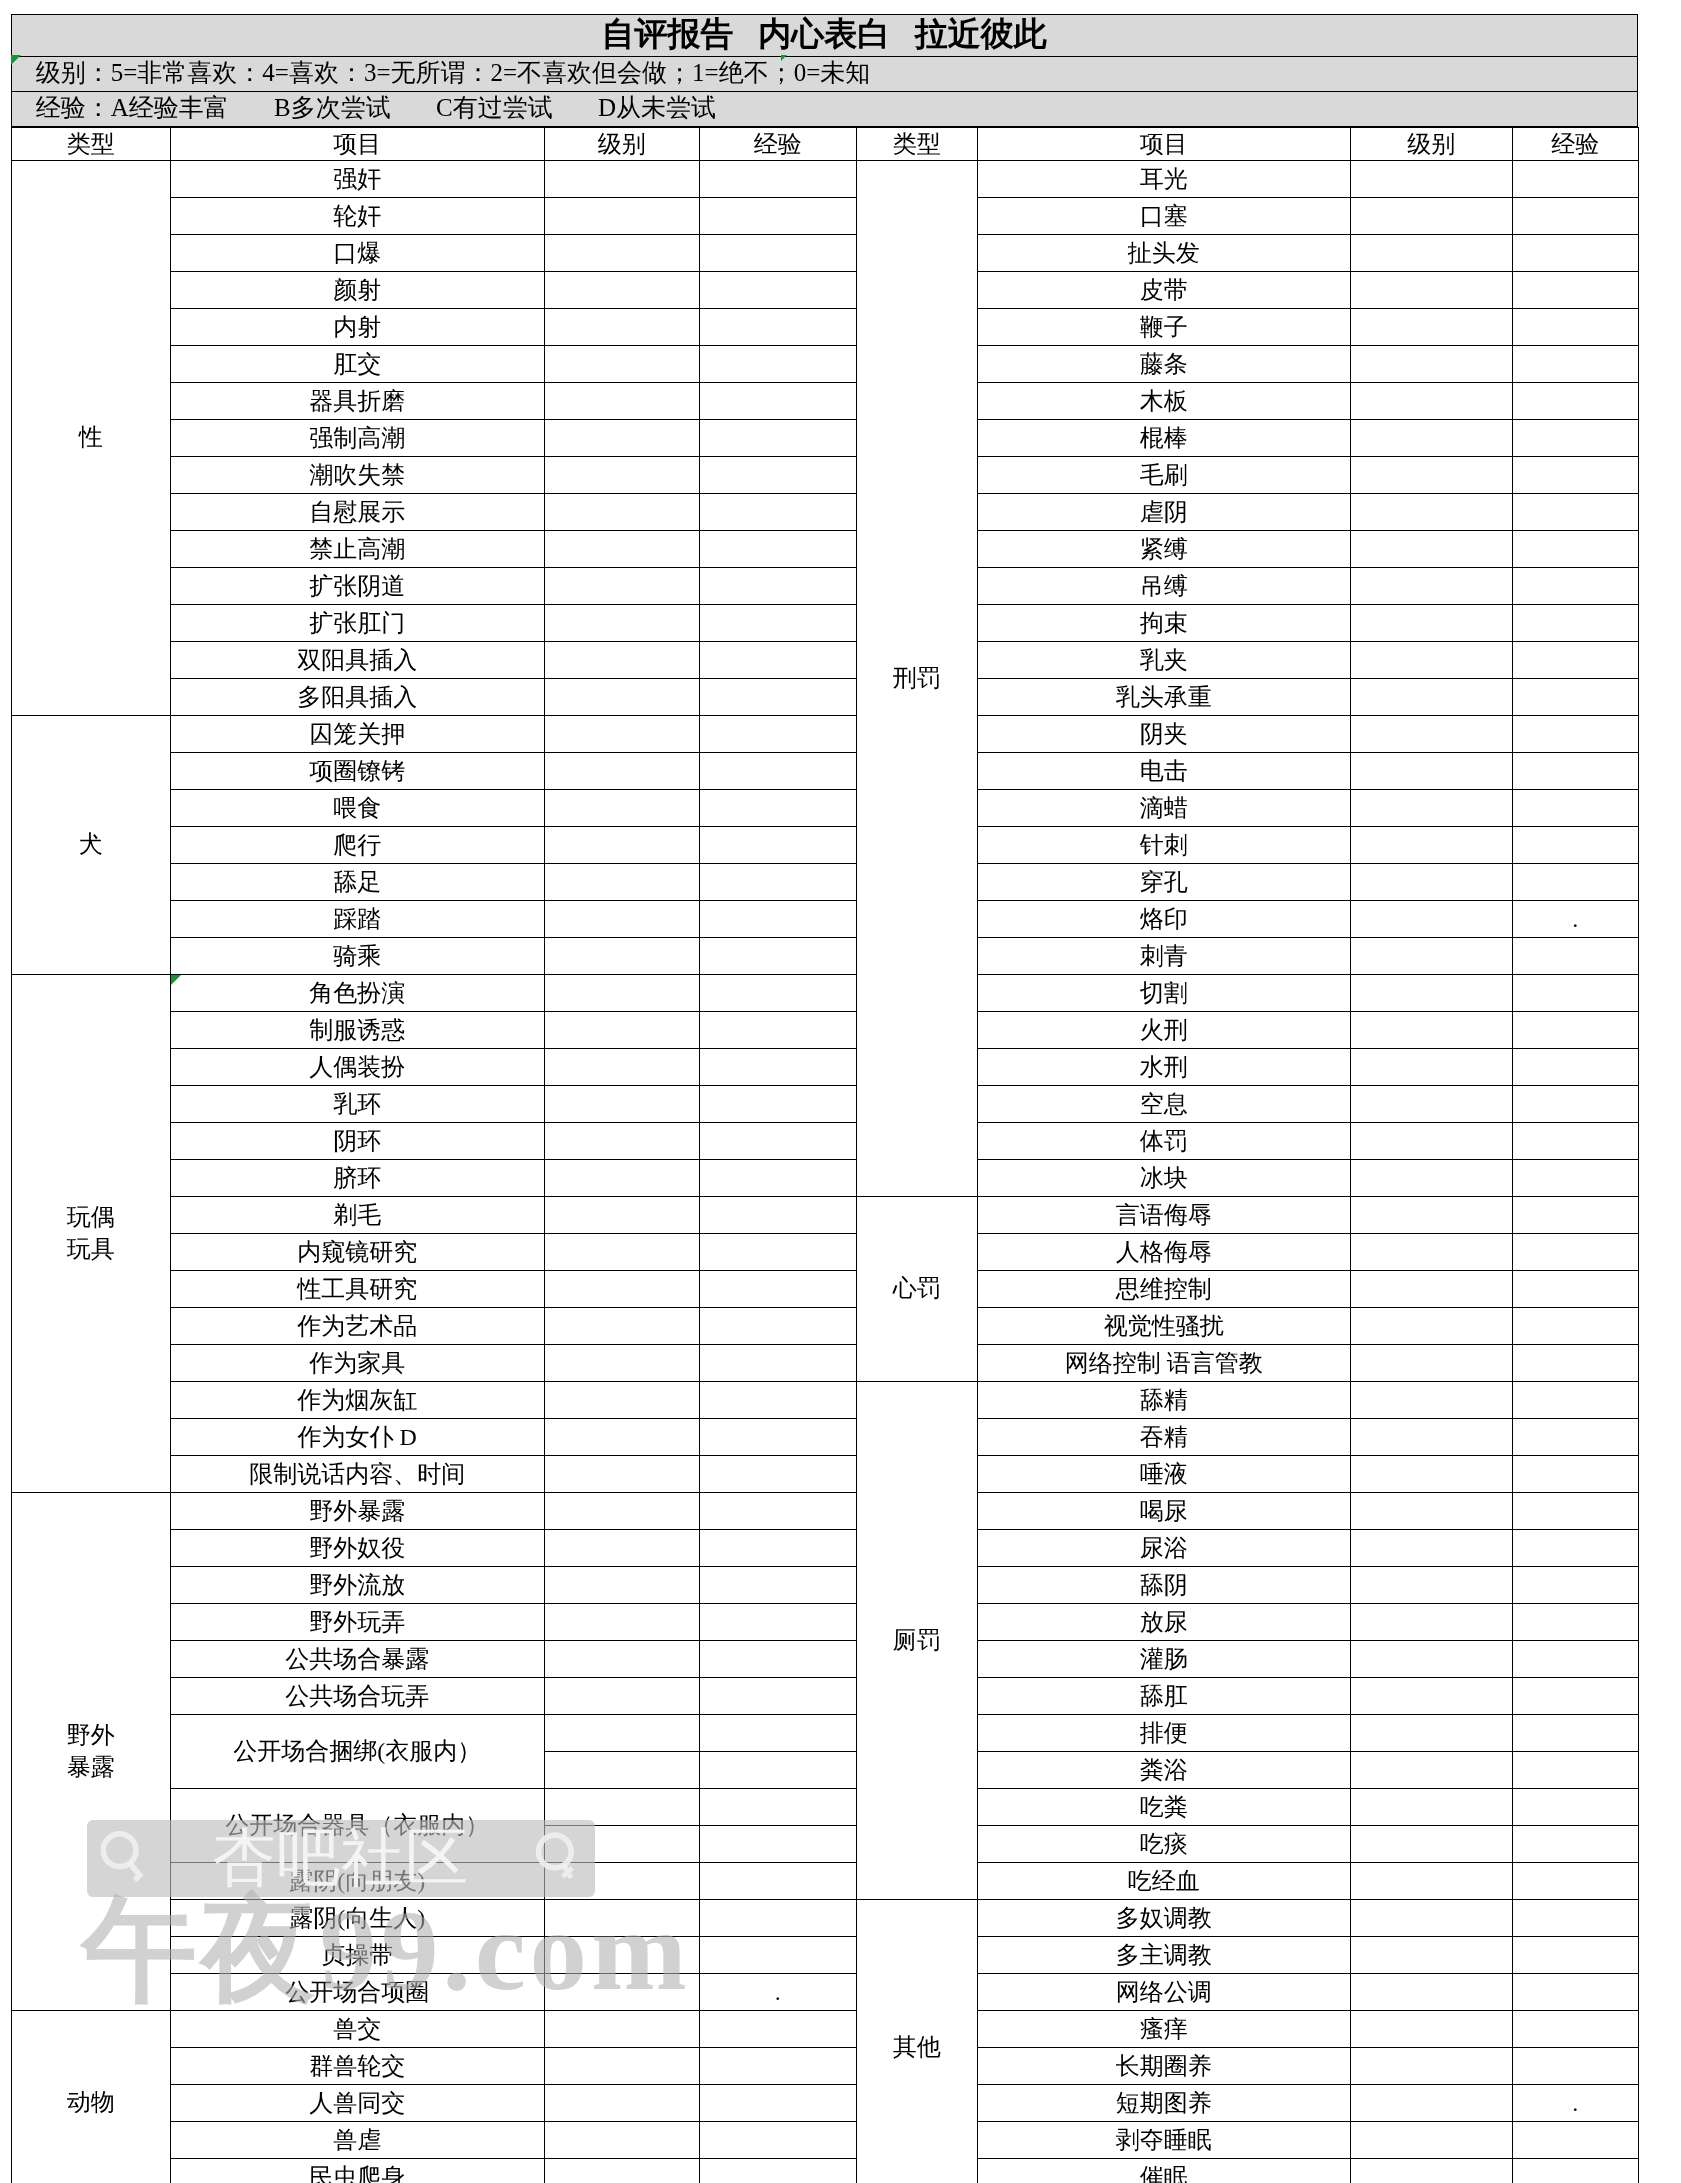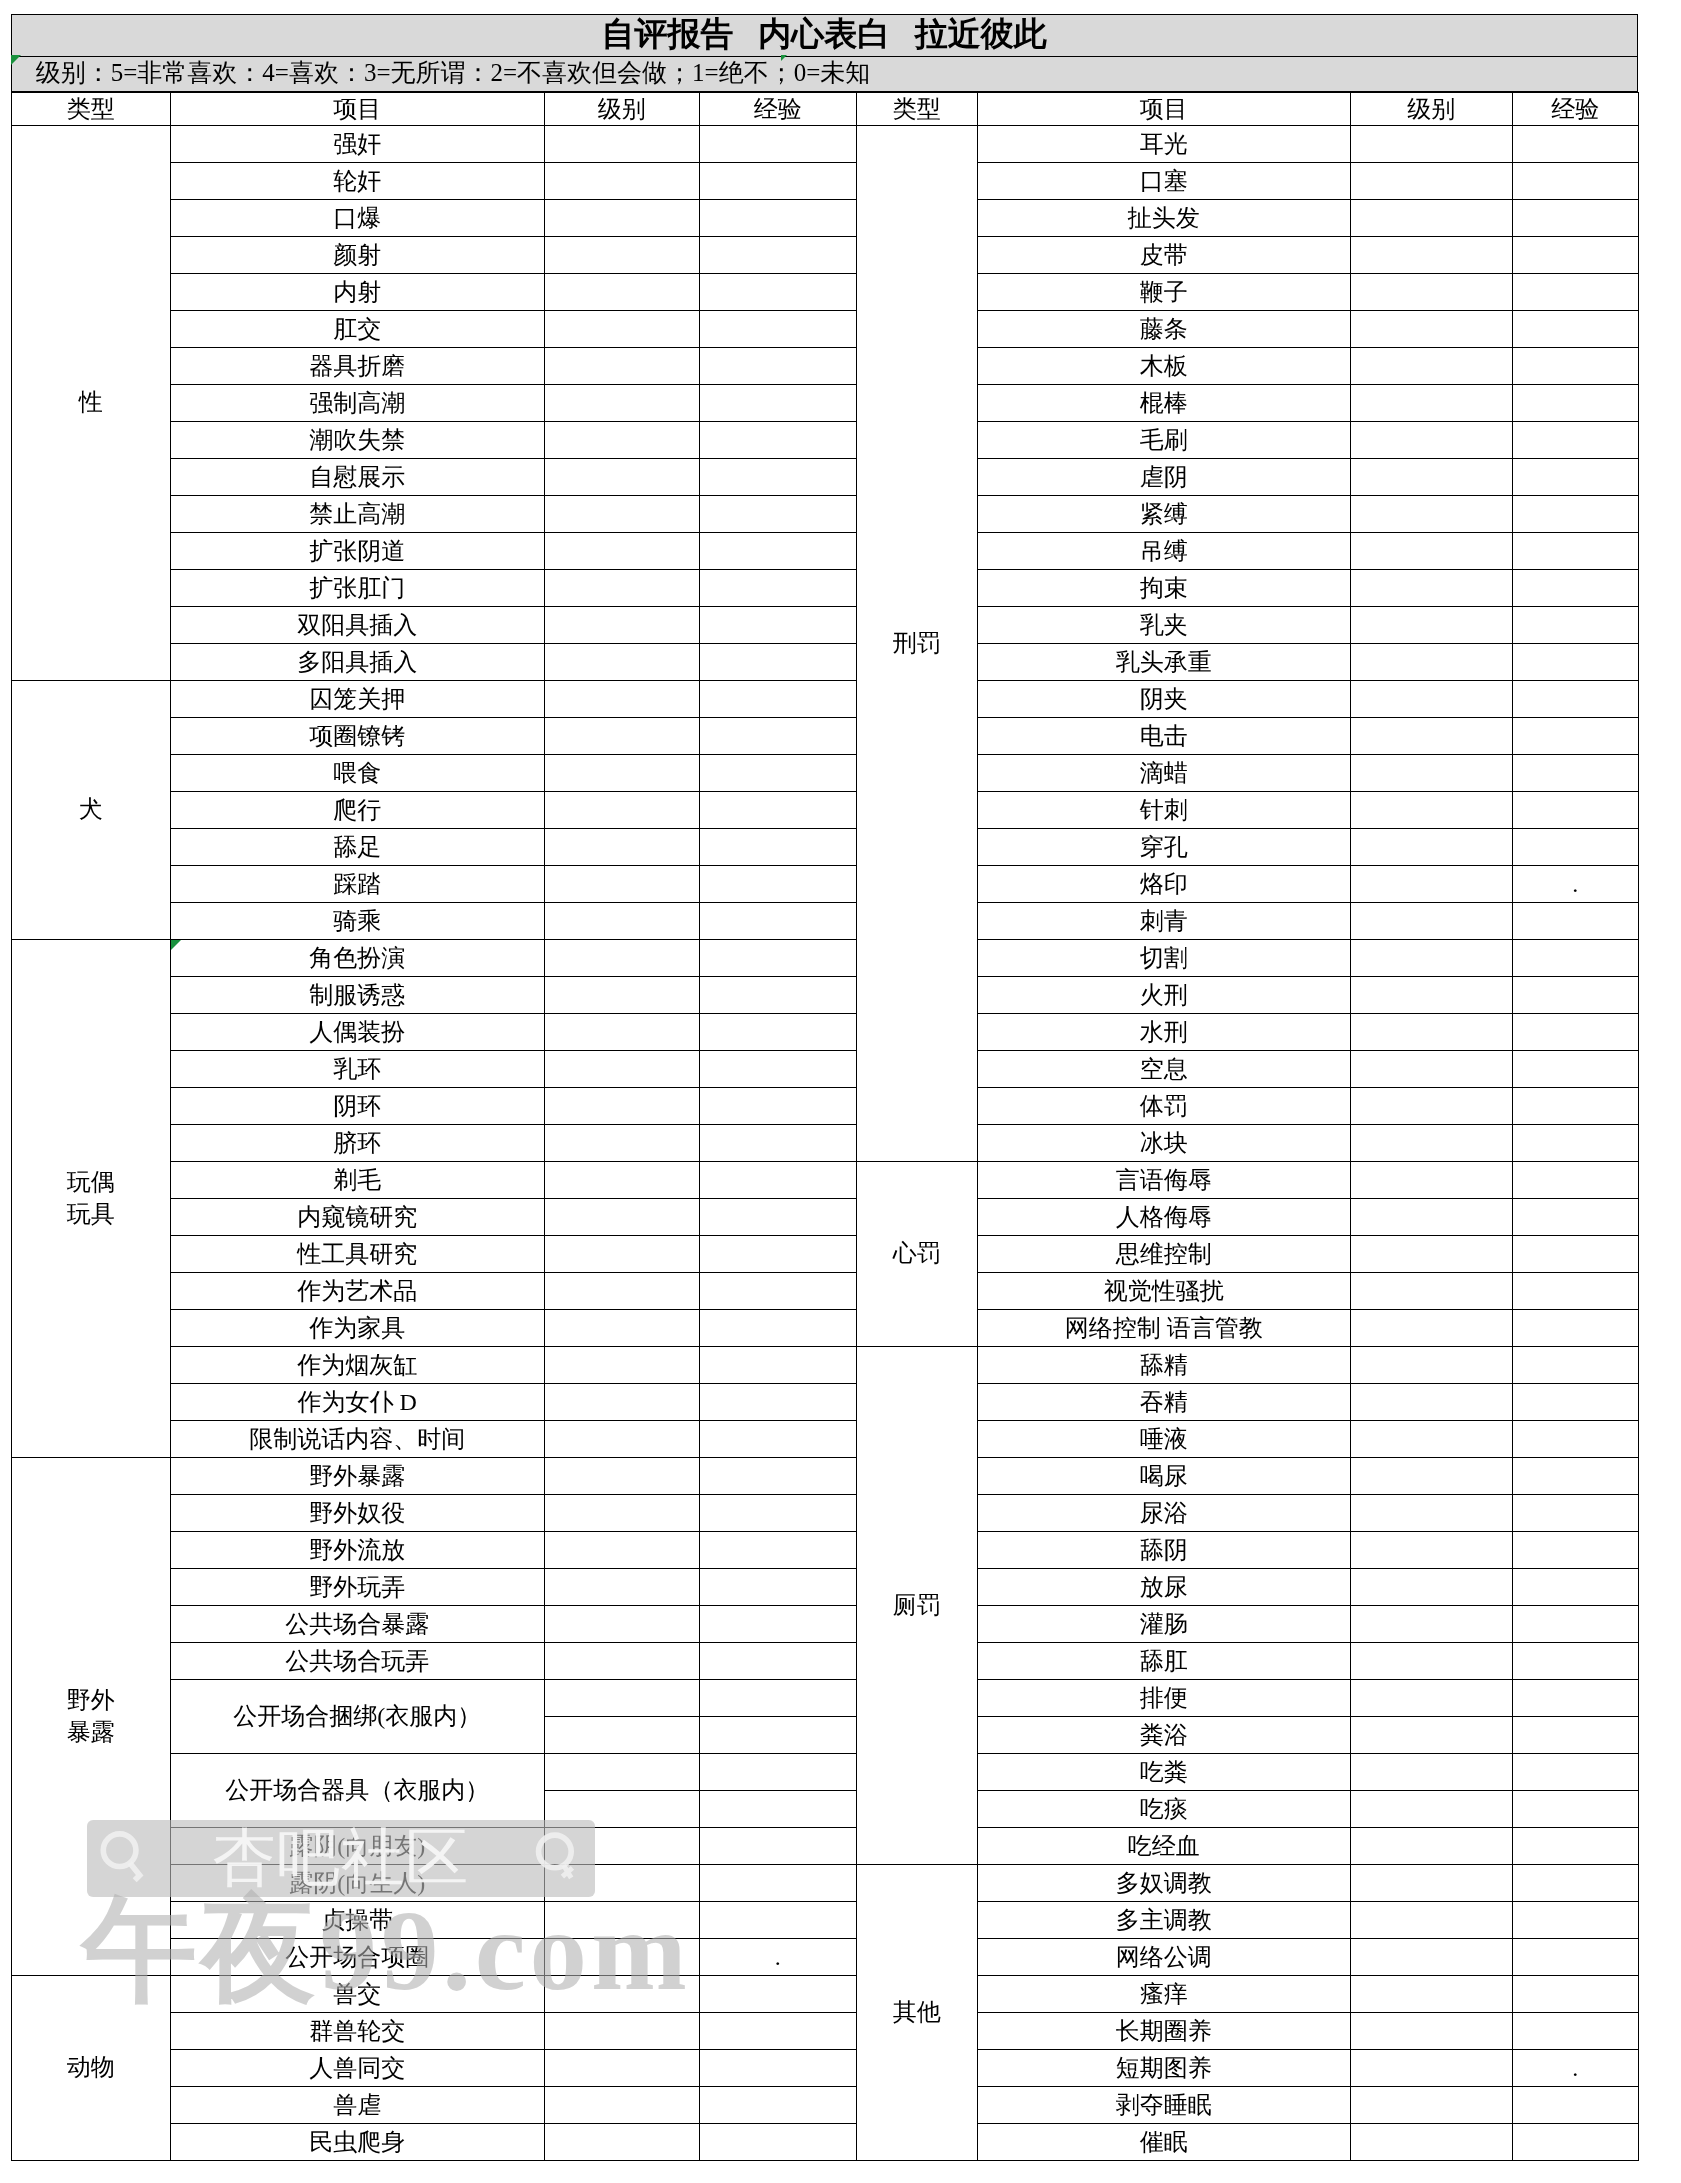--- a/index.html
+++ b/index.html
@@ -34,20 +34,21 @@
            font-weight:bold;color:rgba(176,176,176,0.58);letter-spacing:3.8px;white-space:nowrap;}
   .mag-svg{display:block;}
 </style>
 </head>
 <body>
 
 <div class="page">
   <div class="sheet">
     <div class="title-row">自评报告 内心表白 拉近彼此</div>
     <div class="legend-row">级别：5=非常喜欢：4=喜欢：3=无所谓：2=不喜欢但会做；1=绝不；0=未知</div>
+    <div class="legend-row">经验：A经验丰富  B多次尝试  C有过尝试  D从未尝试</div>
     <table class="grid">
       <colgroup>
         <col style="width:159px">
           <col style="width:374px">
           <col style="width:155px">
           <col style="width:157px">
         <col style="width:121px">
           <col style="width:373px">
           <col style="width:162px">
           <col style="width:126px">

